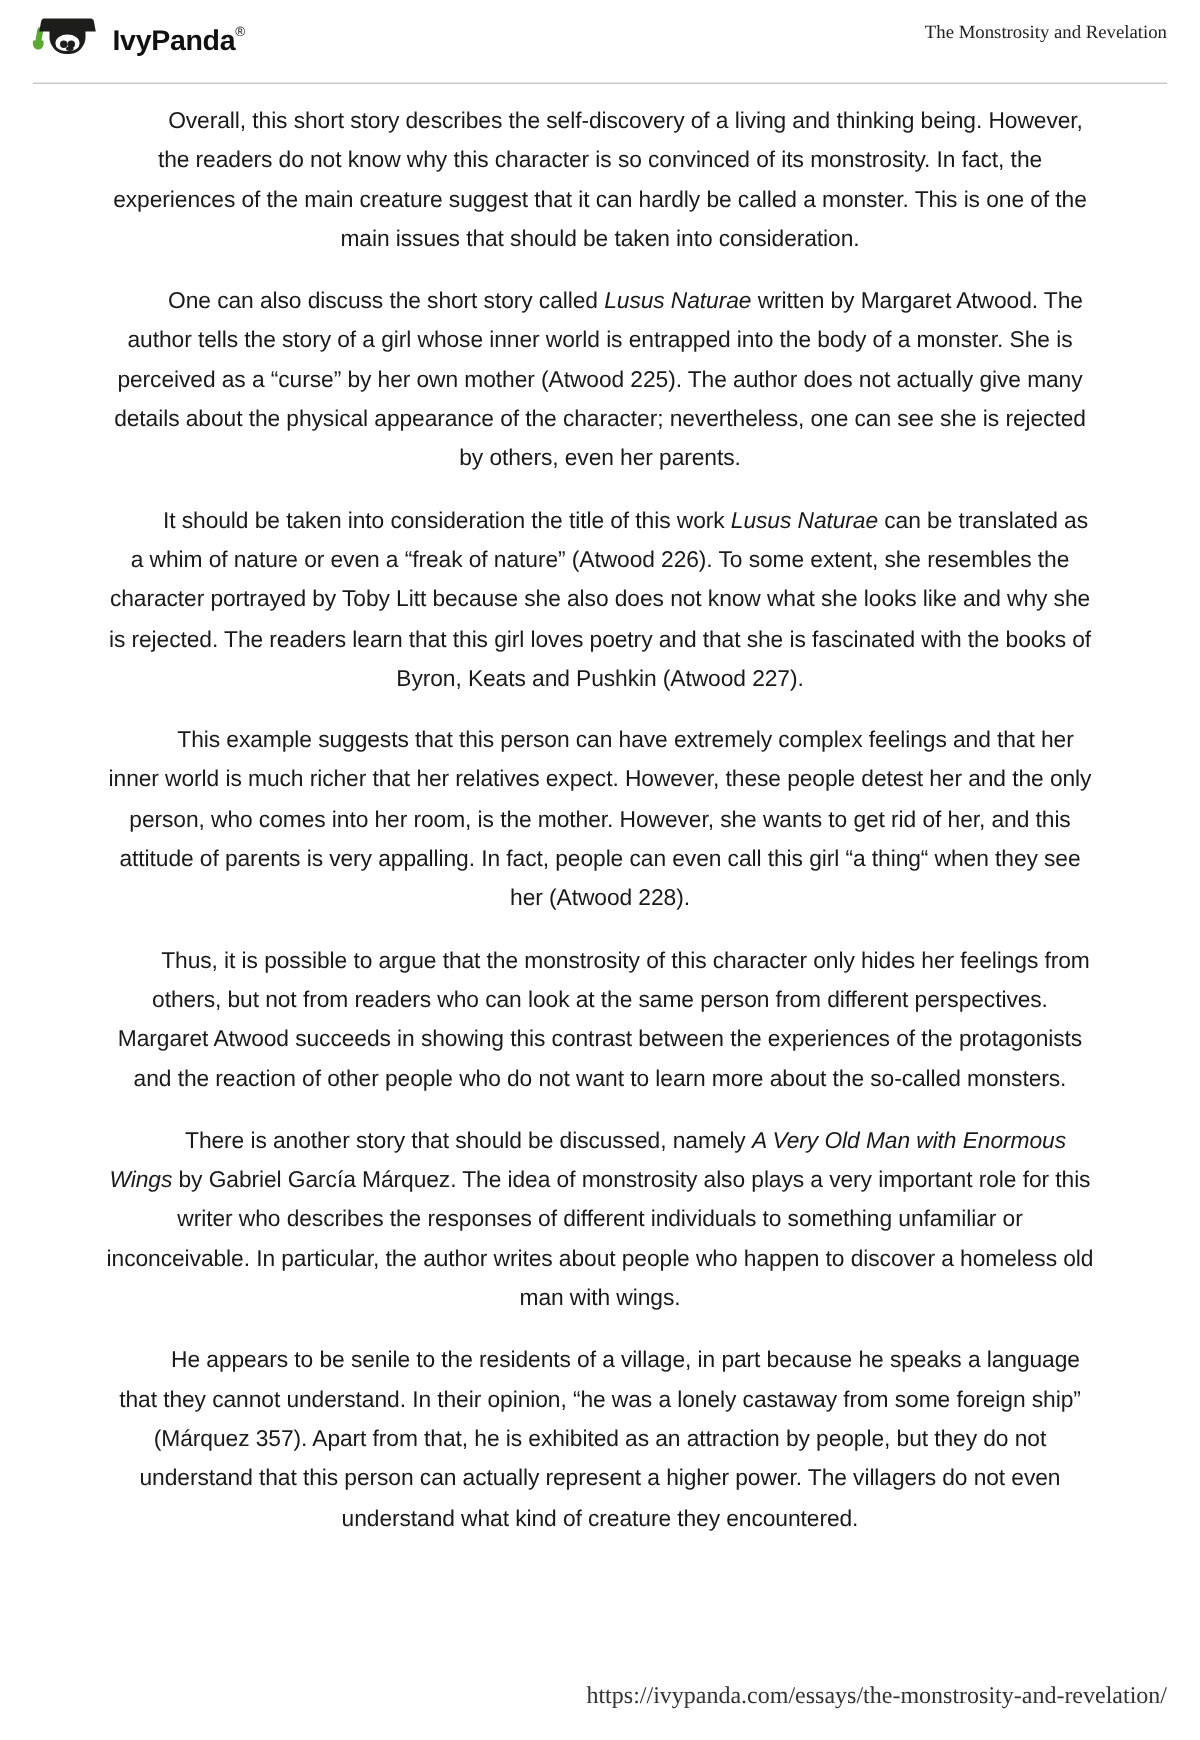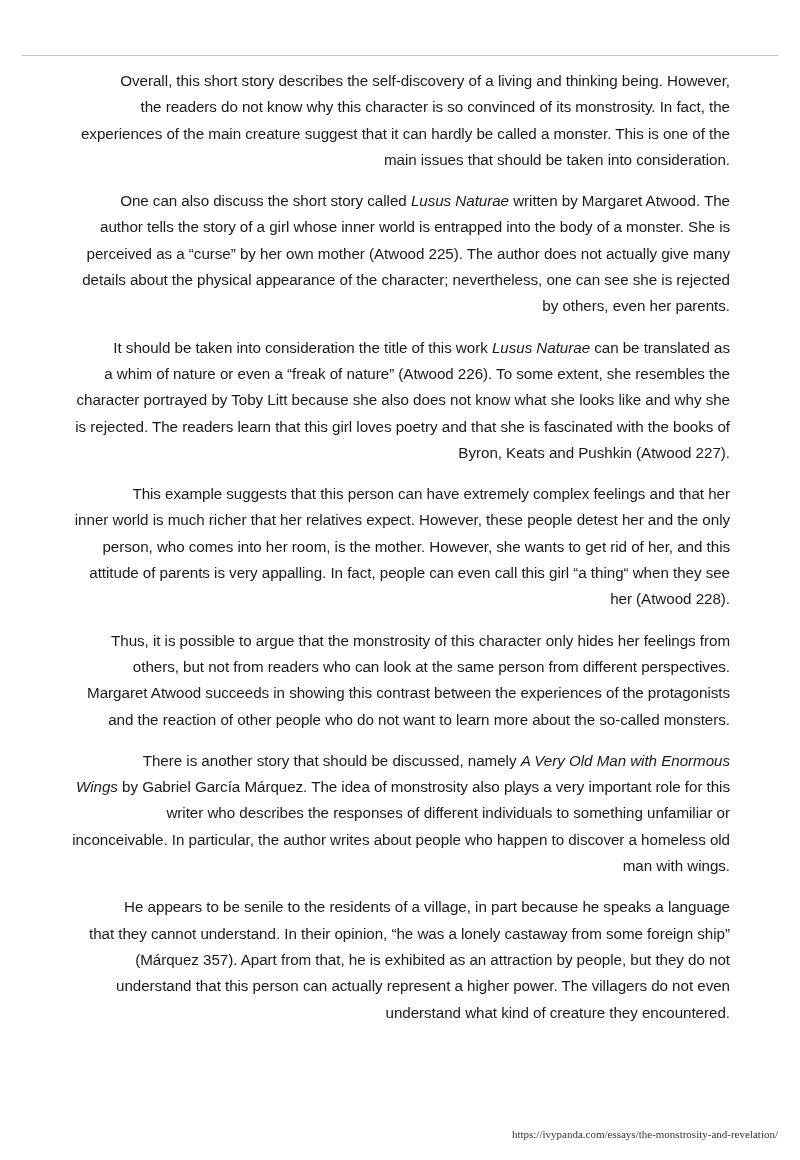--- a/index.html
+++ b/index.html
@@ -82,38 +82,38 @@
   
   .content {
     position: absolute;
     top: 68px;
     left: 70px;
     width: 660px;
   }
   .para {
     font-size: 15.2px;
     line-height: 1.73;
-    text-align: right;
+    text-align: center;
     margin: 0 0 15px 0;
     text-indent: 34px;
     color: #1a1a1a;
     font-family: "Liberation Sans", sans-serif;
     letter-spacing: -0.05px;
   }
   .para em {
     font-style: italic;
     margin-top: 43px;
   }
 
   
   .footer-url {
     position: absolute;
     bottom: 20px;
     right: 22px;
-    font-size: 11px;
+    font-size: 16px;
     color: #333333;
     font-family: "Liberation Serif", serif;
   }
 
   
   .cap {
     position: absolute;
     left: 5px;
     top: 2px;
     width: 36px;
@@ -179,20 +179,39 @@
     height: 6px;
     background: #5ba832;
     border-radius: 0 0 4px 4px;
   }
 </style>
 </head>
 <body>
 
 <div class="page">
 
+  <div class="header">
+    <div class="brand">
+      <div class="brand-logo">
+        <div class="tassel"></div>
+        <div class="tassel2"></div>
+        <div class="cap"></div>
+        <div class="cap-band"></div>
+        <div class="panda-face">
+          <div class="eye left"></div>
+          <div class="eye right"></div>
+          <div class="snout"></div>
+        </div>
+      </div>
+      <div class="brand-name">
+        <span>IvyPanda</span><sup>®</sup>
+      </div>
+    </div>
+    <div class="header-title">The Monstrosity and Revelation</div>
+  </div>
   <div class="header-rule"></div>
 
   <div class="content">
       <p class="para"><span>Overall, this short story describes the self-discovery of a living and thinking being. However, the readers do not know why this character is so convinced of its monstrosity. In fact, the experiences of the main creature suggest that it can hardly be called a monster. This is one of the main issues that should be taken into consideration.</span></p>
       <p class="para"><span>One can also discuss the short story called </span><em>Lusus Naturae</em><span> written by Margaret Atwood. The author tells the story of a girl whose inner world is entrapped into the body of a monster. She is perceived as a “curse” by her own mother (Atwood 225). The author does not actually give many details about the physical appearance of the character; nevertheless, one can see she is rejected by others, even her parents.</span></p>
       <p class="para"><span>It should be taken into consideration the title of this work </span><em>Lusus Naturae</em><span> can be translated as a whim of nature or even a “freak of nature” (Atwood 226). To some extent, she resembles the character portrayed by Toby Litt because she also does not know what she looks like and why she is rejected. The readers learn that this girl loves poetry and that she is fascinated with the books of Byron, Keats and Pushkin (Atwood 227).</span></p>
       <p class="para"><span>This example suggests that this person can have extremely complex feelings and that her inner world is much richer that her relatives expect. However, these people detest her and the only person, who comes into her room, is the mother. However, she wants to get rid of her, and this attitude of parents is very appalling. In fact, people can even call this girl “a thing“ when they see her (Atwood 228).</span></p>
       <p class="para"><span>Thus, it is possible to argue that the monstrosity of this character only hides her feelings from others, but not from readers who can look at the same person from different perspectives. Margaret Atwood succeeds in showing this contrast between the experiences of the protagonists and the reaction of other people who do not want to learn more about the so-called monsters.</span></p>
       <p class="para"><span>There is another story that should be discussed, namely </span><em>A Very Old Man with Enormous Wings</em><span> by Gabriel García Márquez. The idea of monstrosity also plays a very important role for this writer who describes the responses of different individuals to something unfamiliar or inconceivable. In particular, the author writes about people who happen to discover a homeless old man with wings.</span></p>
       <p class="para"><span>He appears to be senile to the residents of a village, in part because he speaks a language that they cannot understand. In their opinion, “he was a lonely castaway from some foreign ship” (Márquez 357). Apart from that, he is exhibited as an attraction by people, but they do not understand that this person can actually represent a higher power. The villagers do not even understand what kind of creature they encountered.</span></p>

